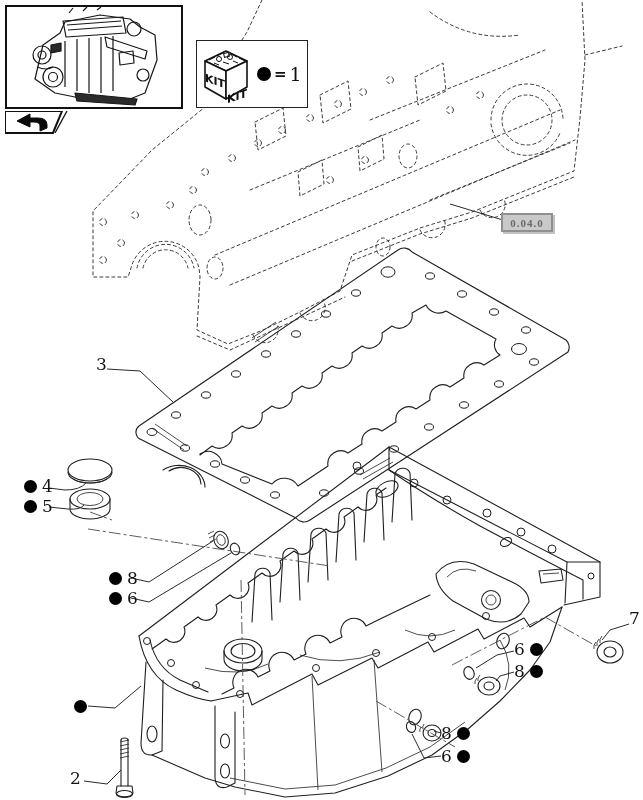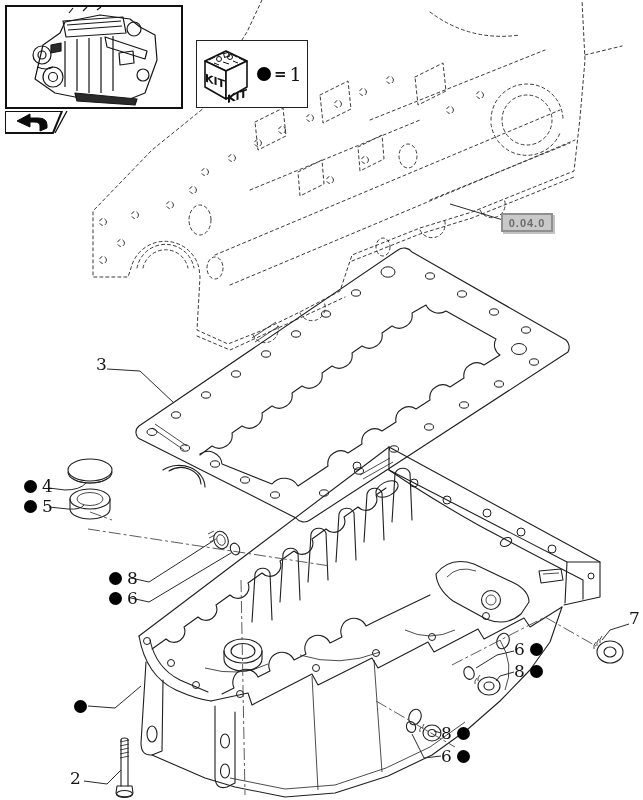--- a/index.html
+++ b/index.html
@@ -25,21 +25,21 @@
   .kitbox{position:absolute;left:196px;top:40px;width:112px;height:68px;border:1.5px solid #222;
           background:#fff;display:flex;align-items:center;box-sizing:border-box;}
   .kitlegend{display:flex;align-items:center;gap:3px;margin-left:2px;}
   .kitlegend .kdot{width:14px;height:14px;}
   .kit-eq{font-family:"DejaVu Sans", sans-serif;font-weight:bold;font-size:15px;color:#111;}
   .kit-qty{font-family:"DejaVu Serif", serif;font-size:19px;color:#111;}
   
   .refbox{position:absolute;left:501px;top:213px;width:52px;height:19px;background:#c9c9c9;
           border:2px solid #909090;box-shadow:2px 2px 0 #c2c2c2;box-sizing:border-box;
           display:flex;align-items:center;justify-content:center;}
-  .refbox span{font-family:Liberation Sans, sans-serif;font-weight:bold;font-size:11px;
+  .refbox span{font-family:Liberation Serif, serif;font-weight:bold;font-size:11px;
           letter-spacing:1px;color:#6b6b6b;}
 </style>
 </head>
 <body>
 
 <div class="canvas">
 
   <svg class="diagram-svg" width="643" height="800" viewBox="0 0 643 800">
 
     <g>

